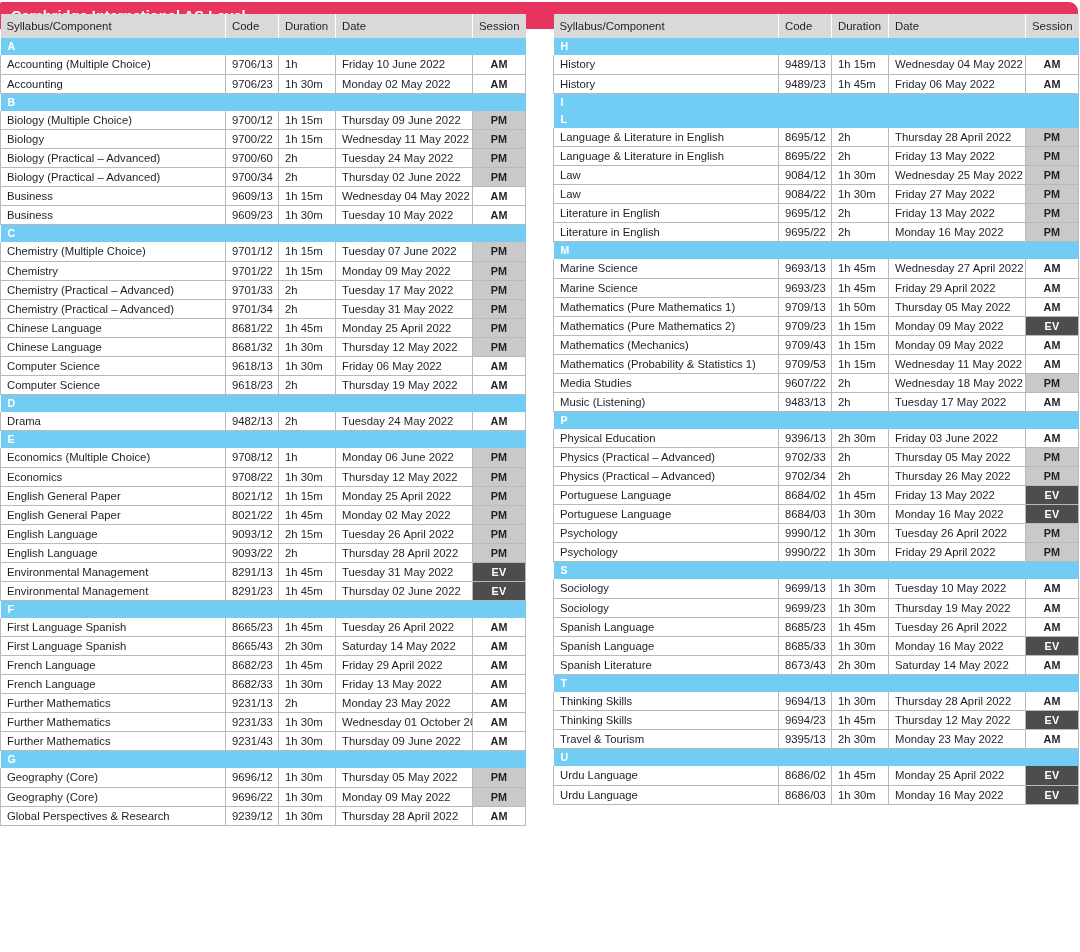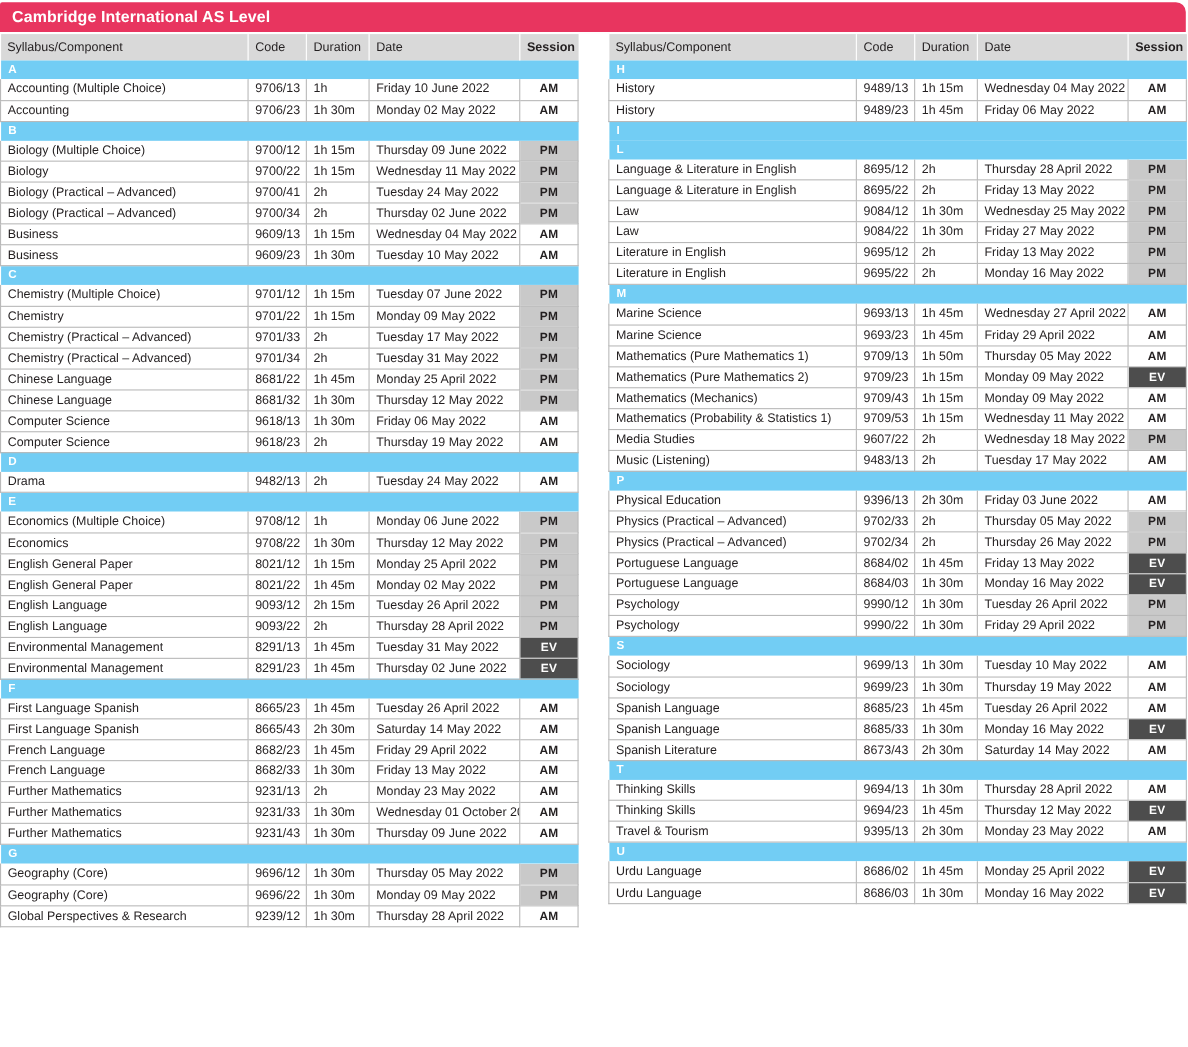--- a/index.html
+++ b/index.html
@@ -31,21 +31,21 @@
     color: #ffffff;
     font-size: 14.5px;
     font-weight: bold;
     letter-spacing: 0.1px;
     padding-left: 11px;
   }
 
   
   .tbl {
     position: absolute;
-    top: 31px;
+    top: 14px;
     border-collapse: collapse;
     table-layout: fixed;
     font-size: 11.3px;
     color: #231f20;
     padding-left: 35px;
   }
   .tbl.left  { left: 0px;   width: 525px; }
   .tbl.right { left: 553px; width: 525px; }
 
   .tbl col.c-syl { width: 225px; }
@@ -60,21 +60,21 @@
     height: 24px;
     font-size: 11.4px;
     font-weight: normal;
     color: #231f20;
     text-align: left;
     padding: 0 0 0 6px;
     border-right: 1px solid #ffffff;
     vertical-align: middle;
     white-space: nowrap;
   }
-  .tbl thead th:last-child { border-right: none; font-weight: bold; }
+  .tbl thead th:last-child { border-right: none; }
 
   
   tr.section-row td {
     background: #72cdf4;
     height: 17px;
     padding: 0 0 0 7px;
     color: #ffffff;
     font-size: 10.6px;
     font-weight: bold;
     border: none;
@@ -166,21 +166,21 @@
         </tr>
         <tr class="data-row">
           <td class="cell-syllabus">Biology</td>
           <td class="cell-code">9700/22</td>
           <td class="cell-duration">1h 15m</td>
           <td class="cell-date">Wednesday 11 May 2022</td>
           <td class="cell-session ses-PM">PM</td>
         </tr>
         <tr class="data-row">
           <td class="cell-syllabus">Biology (Practical – Advanced)</td>
-          <td class="cell-code">9700/41</td>
+          <td class="cell-code">9700/60</td>
           <td class="cell-duration">2h</td>
           <td class="cell-date">Tuesday 24 May 2022</td>
           <td class="cell-session ses-PM">PM</td>
         </tr>
         <tr class="data-row">
           <td class="cell-syllabus">Biology (Practical – Advanced)</td>
           <td class="cell-code">9700/34</td>
           <td class="cell-duration">2h</td>
           <td class="cell-date">Thursday 02 June 2022</td>
           <td class="cell-session ses-PM">PM</td>

